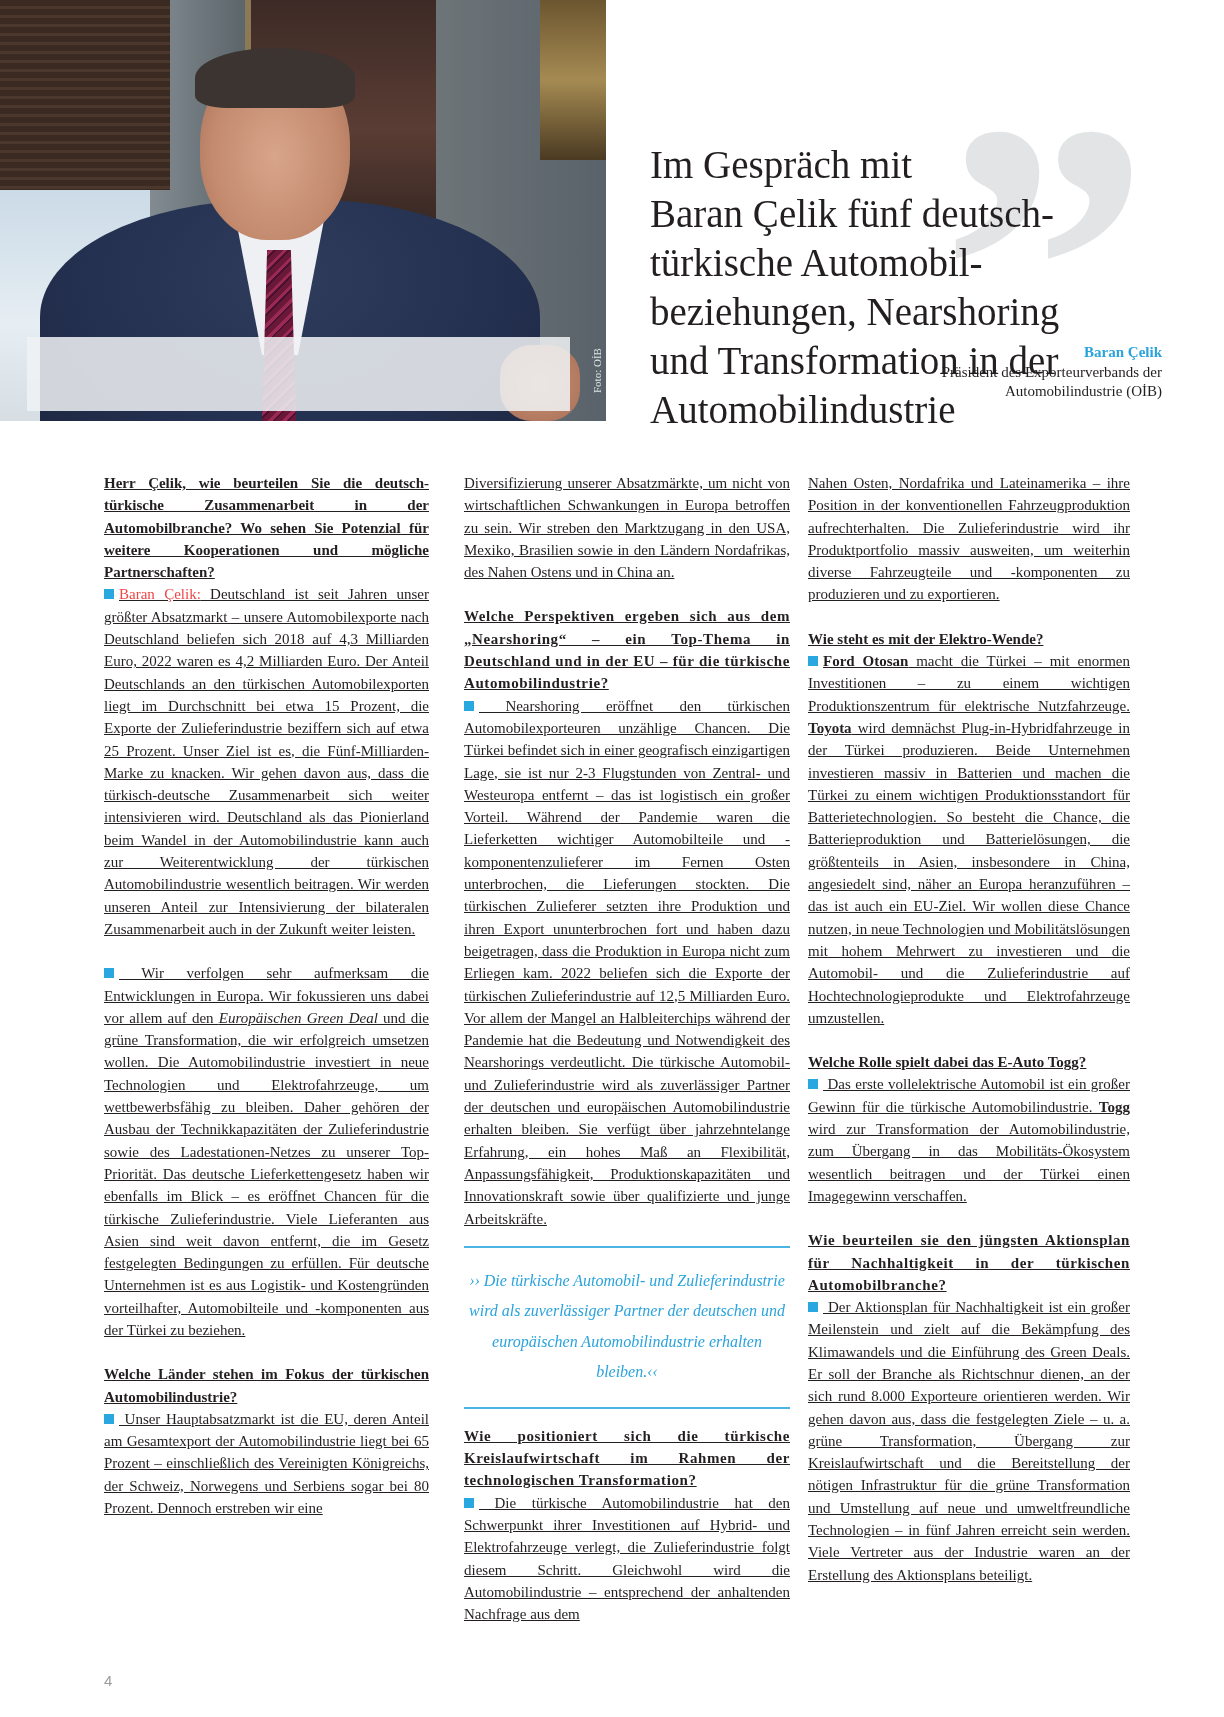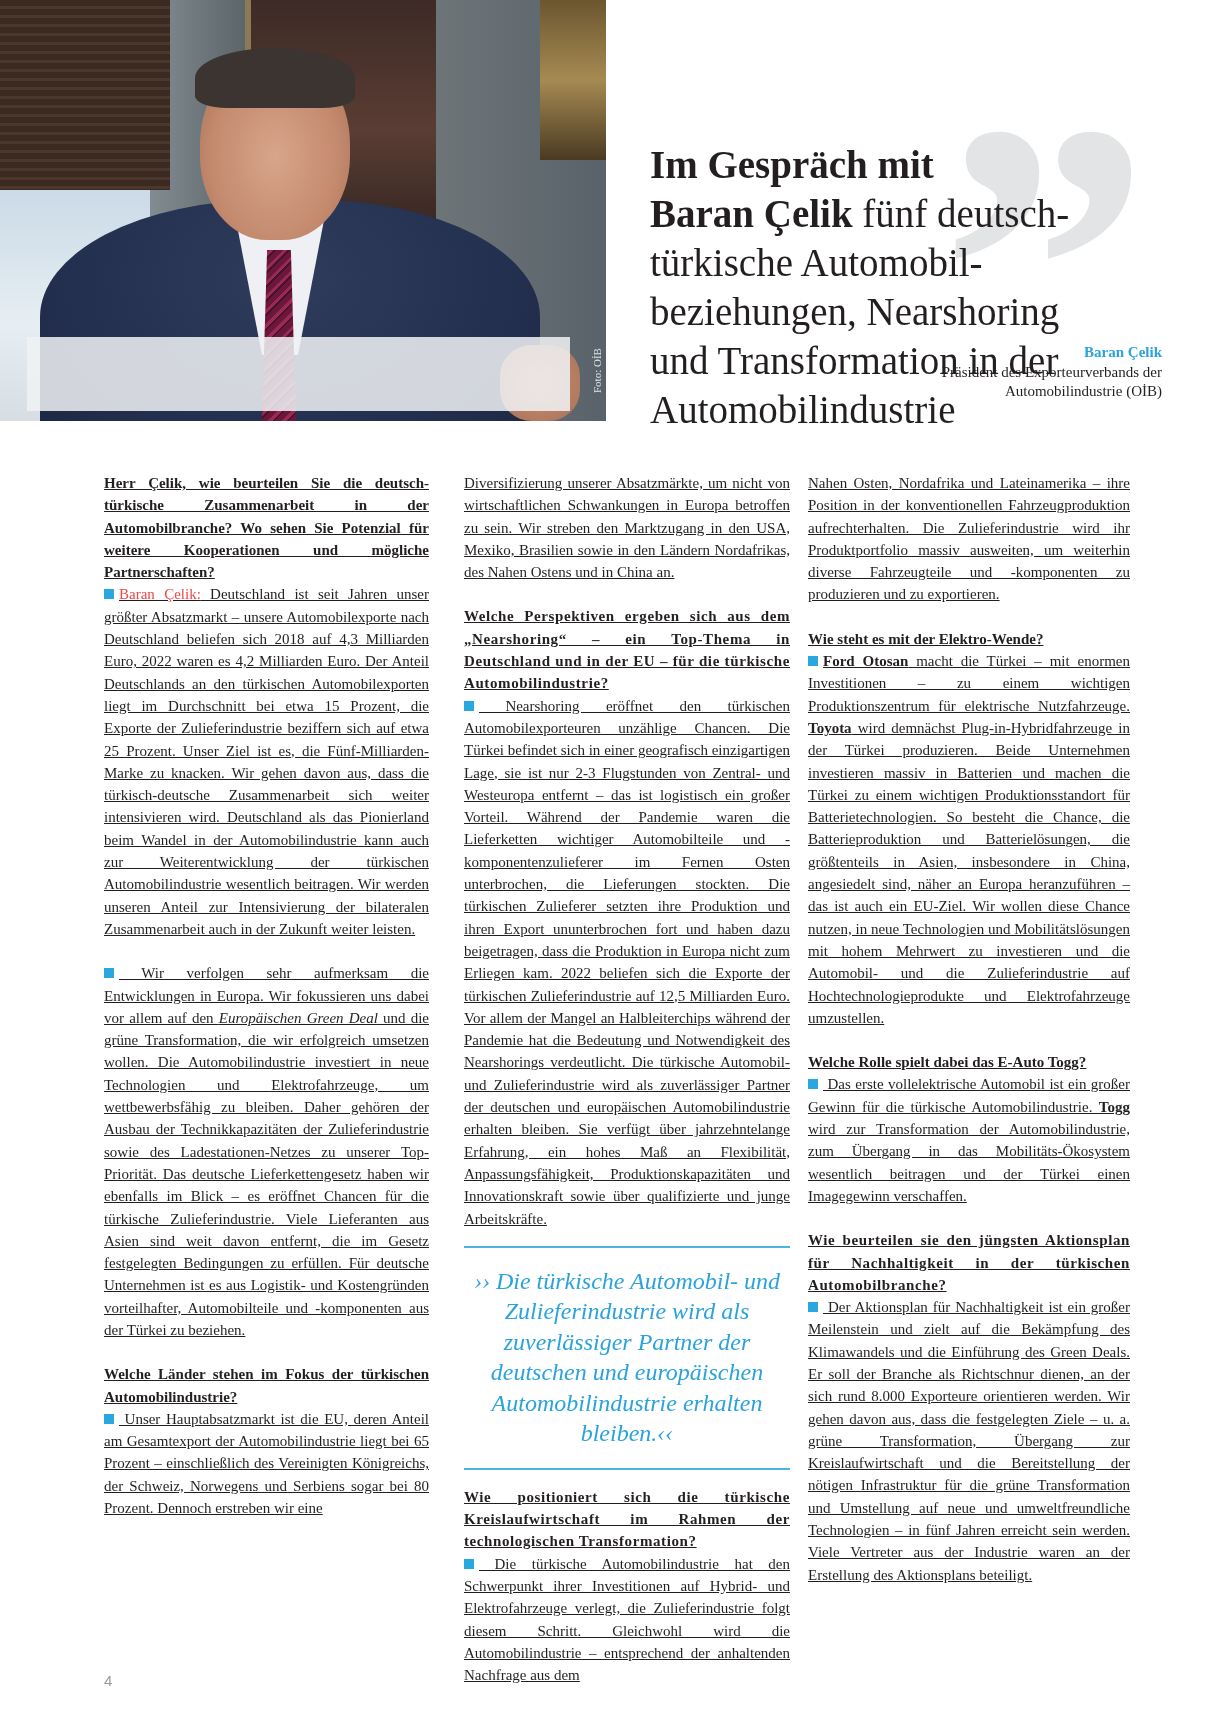--- a/index.html
+++ b/index.html
@@ -40,36 +40,36 @@
   .caption-role { position: absolute; right: 62px; top: 363px; width: 300px; font-size: 15px;
            line-height: 19px; text-align: right; color: #231f20; }
   .photo-credit { position: absolute; left: 591px; top: 393px; font-size: 11px; color: #dde3e6;
            transform: rotate(-90deg); transform-origin: left top; white-space: nowrap; }
 
   
   .quote-mark { position: absolute; left: 940px; top: 60px; font-size: 420px; line-height: 1;
            color: #e2e4e6; font-family: "Liberation Serif", serif; font-weight: bold; letter-spacing: -20px; }
   .headline { position: absolute; left: 650px; top: 140px; width: 560px; font-size: 39px; line-height: 49px;
            color: #231f20; font-family: "Liberation Serif", "DejaVu Serif", serif; }
-  .headline b { font-weight: bold; }
+  .headline b { font-weight: normal; }
 
   
   .col { position: absolute; top: 472px; width: 325px; font-size: 15px; line-height: 22.3px; text-align: justify;
          hyphens: manual; }
   .col1 { left: 104px; }
   .col2 { left: 464px; width: 326px; }
   .col3 { left: 808px; width: 322px; }
   .col p { margin: 0; text-decoration: underline; }
   .q { font-weight: bold; margin: 0; }
   .spaced { letter-spacing: 0.6px; }
   .gap { height: 22px; }
   .sq { display: inline-block; width: 10px; height: 10px; background: #29a8e0; margin-right: 5px; vertical-align: 0px; }
   .blue { color: #ef4444; }
   .pullquote { border-top: 2px solid #4bb4e3; border-bottom: 2px solid #4bb4e3; margin: 16px 0 16px 0;
-         padding: 18px 0 19px 0; text-align: center; font-style: italic; color: #2aa3dc; font-size: 24px; line-height: 30.5px; }
+         padding: 18px 0 19px 0; text-align: center; font-style: italic; color: #2aa3dc; font-size: 16px; line-height: 30.5px; }
 
   .page-number { position: absolute; left: 104px; top: 1672px; font-family: "Liberation Sans", sans-serif;
          font-size: 15px; color: #9b9b9b; }
 </style>
 </head>
 <body>
 
 <div class="photo">
   <div class="window"></div>
   <div class="blind"></div>

